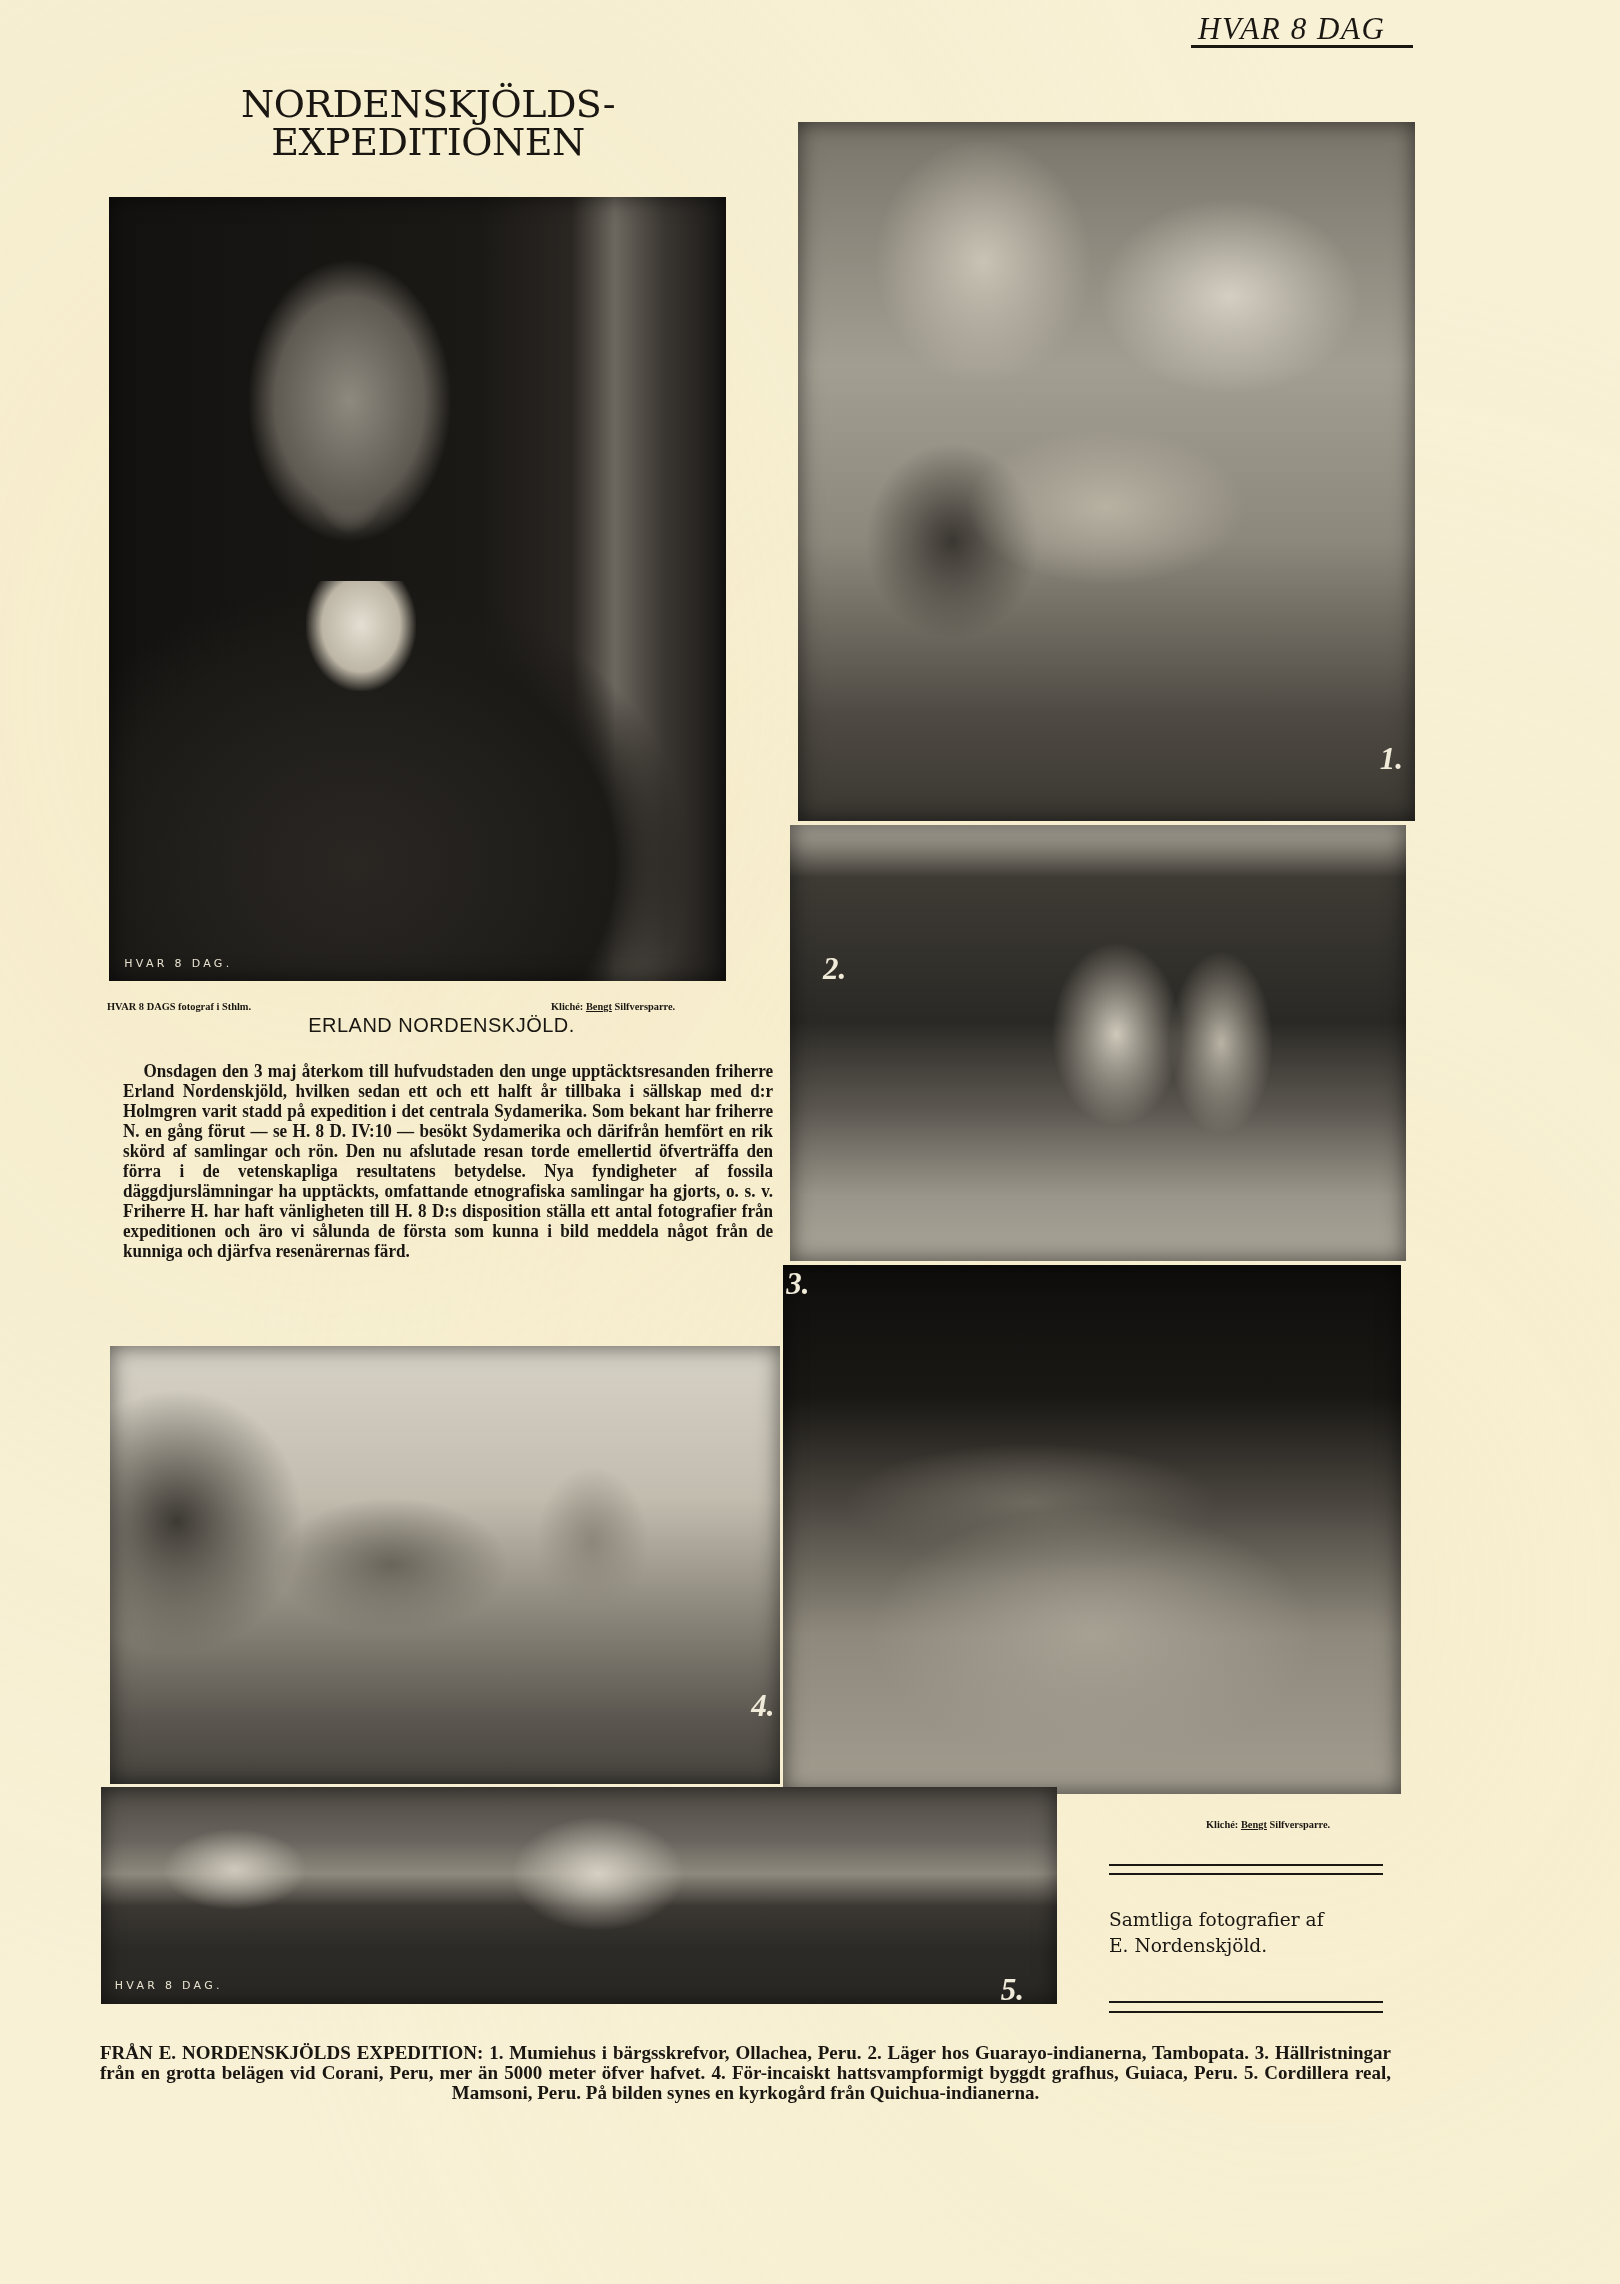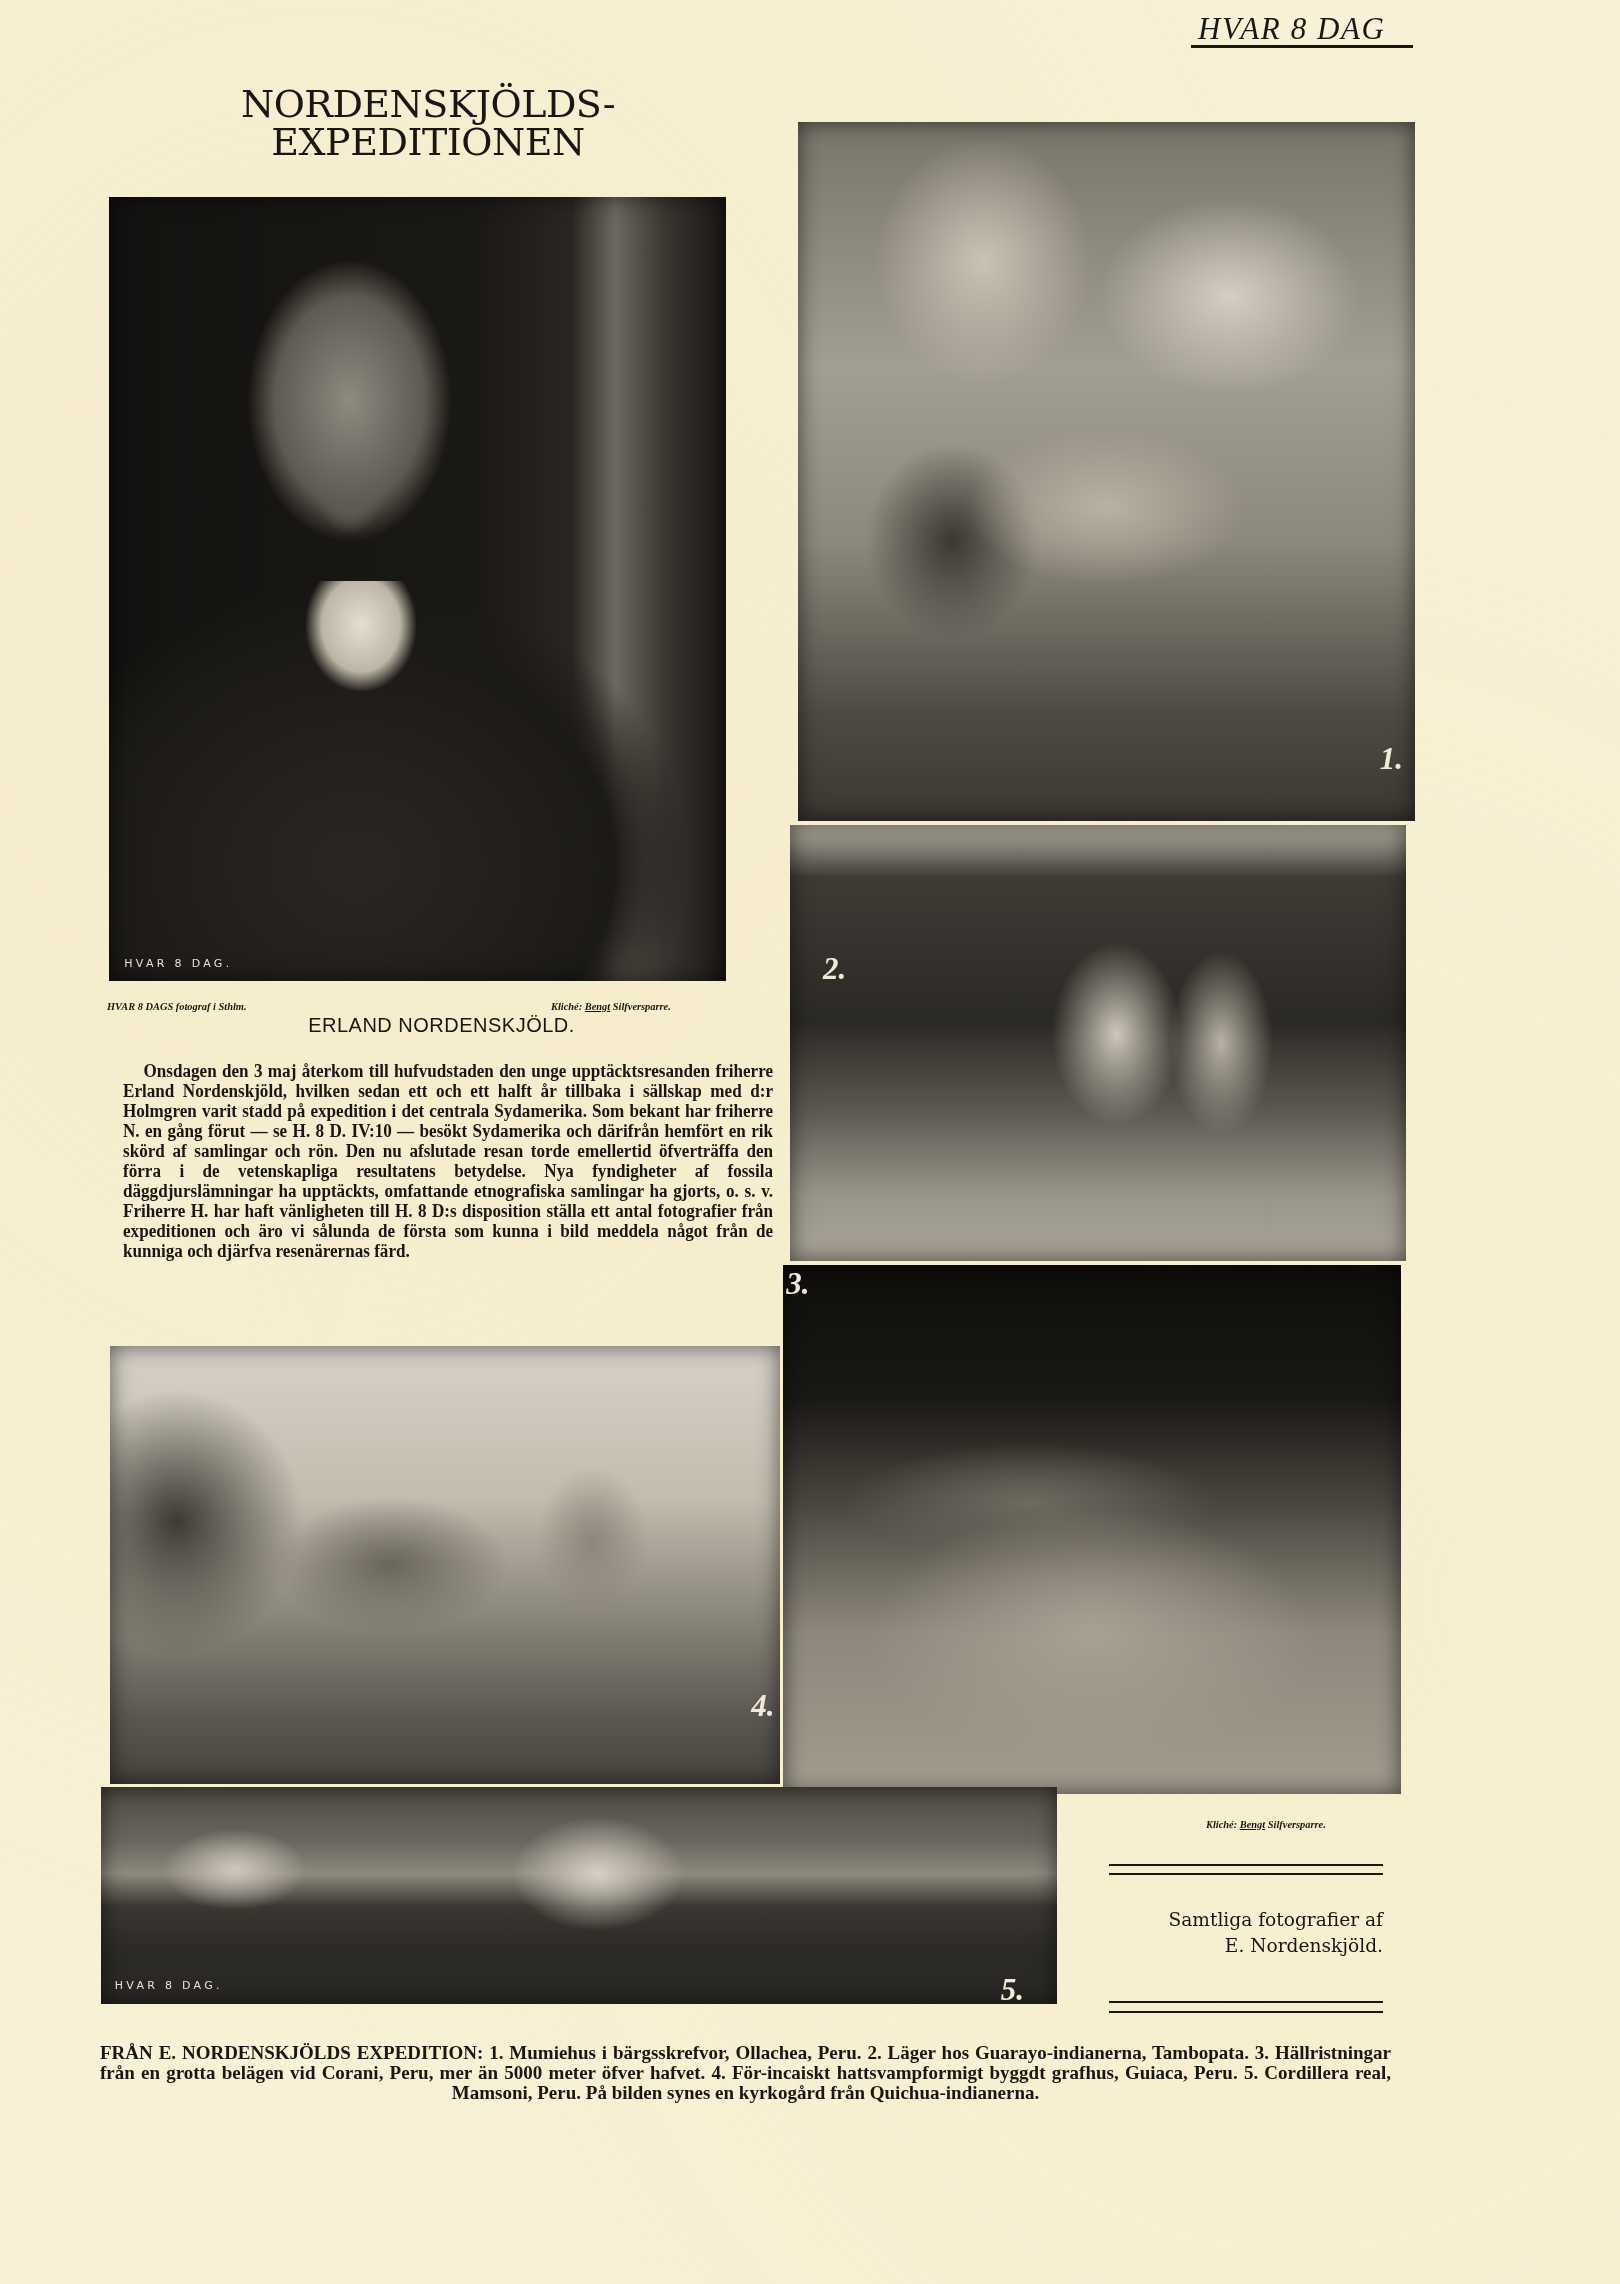--- a/index.html
+++ b/index.html
@@ -87,37 +87,37 @@
   }
   
   .p-mountain {
     left: 101px; top: 1787px; width: 956px; height: 217px;
     background:
       radial-gradient(ellipse 12% 35% at 52% 40%, #d6d0c3 0%, transparent 75%),
       radial-gradient(ellipse 10% 25% at 14% 38%, #cfc9bc 0%, transparent 75%),
       linear-gradient(180deg, #4e4a44 0%, #6a665f 25%, #8e897e 40%, #3b3833 55%, #2c2a26 75%, #2a2824 100%);
   }
   .credit {
-    font-family: "Liberation Serif", serif; font-style: italic; font-weight: bold;
+    font-family: "Liberation Serif", serif; font-weight: bold;
     font-size: 10.4px; color: #1a1612;
   }
   .credit .u { text-decoration: underline; }
   .caption-name {
     left: 99px; top: 1014px; width: 685px; text-align: center;
     font-family: "Liberation Sans", sans-serif; font-size: 20px; letter-spacing: 0.5px;
   }
   .body-text {
     left: 123px; top: 1061px; width: 650px;
     font-family: "Liberation Serif", serif; font-weight: bold;
     font-size: 18.4px; line-height: 20px; text-align: justify;
     text-indent: 22px; transform: scaleX(0.93); transform-origin: left top; width: 699px;
   }
   .side-rules { left: 1109px; width: 274px; height: 1.6px; background: #1a1612; }
   .side-caption {
-    left: 1109px; top: 1907px; width: 274px; text-align: right;
+    left: 1109px; top: 1907px; width: 274px; text-align: left;
     font-family: "DejaVu Serif", serif; font-size: 18.6px; line-height: 26px;
   }
   .bottom-caption {
     left: 100px; top: 2043px; width: 1291px;
     font-family: "Liberation Serif", serif; font-weight: bold;
     font-size: 19px; line-height: 20px; text-align: justify; text-align-last: center;
   }
 </style>
 </head>
 <body>

